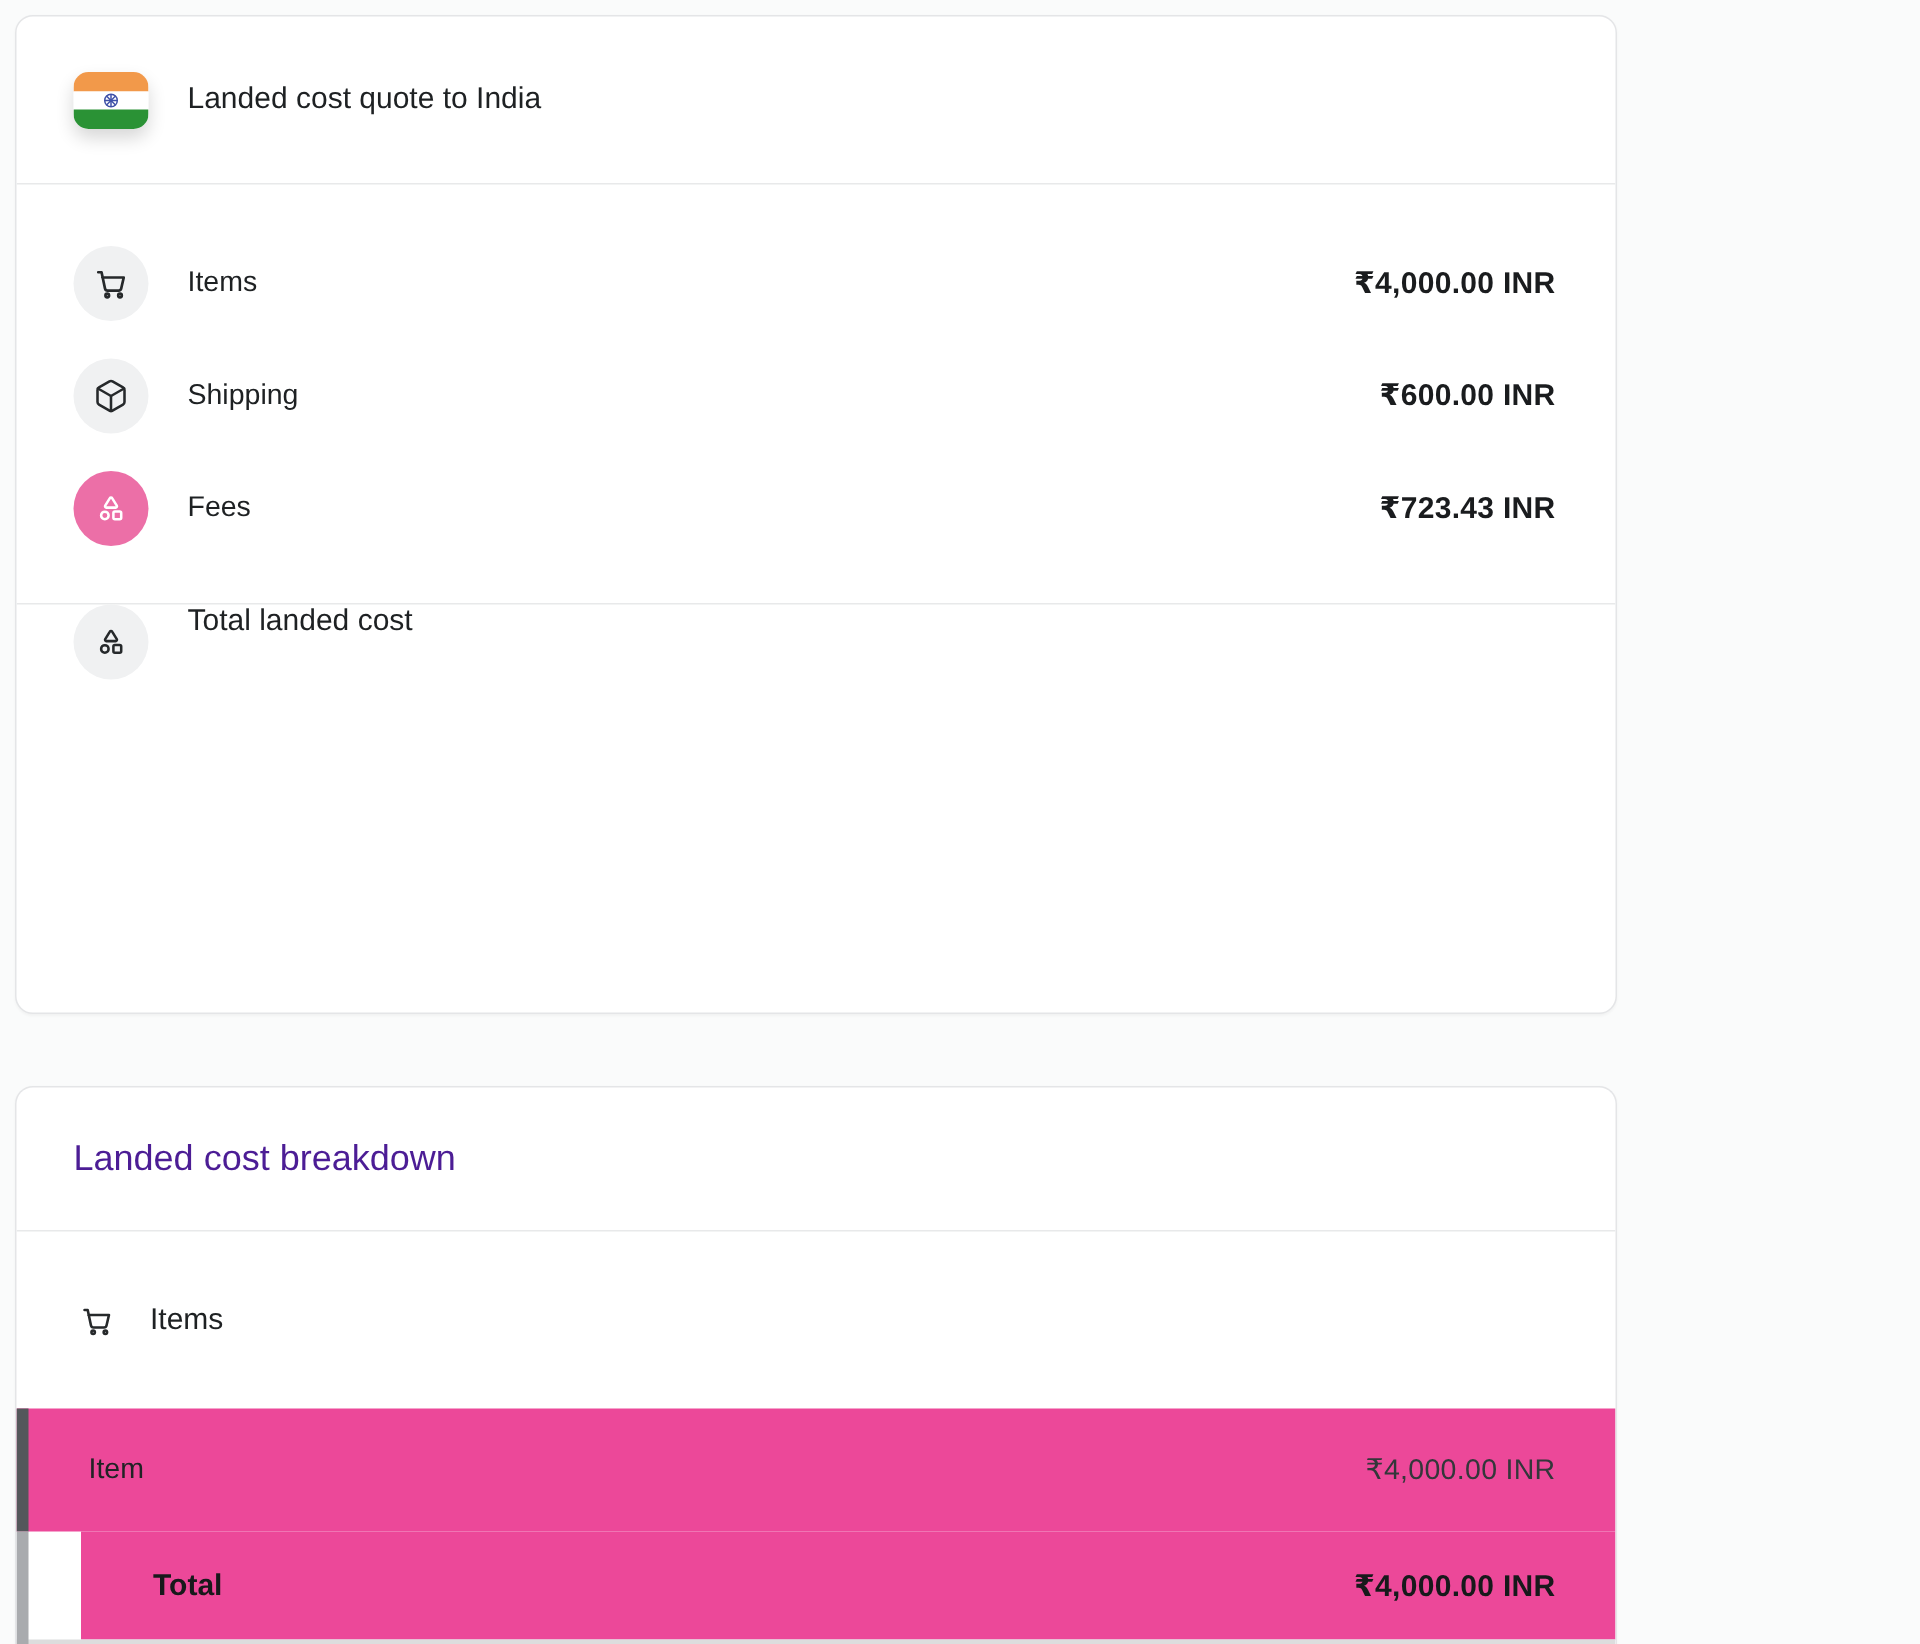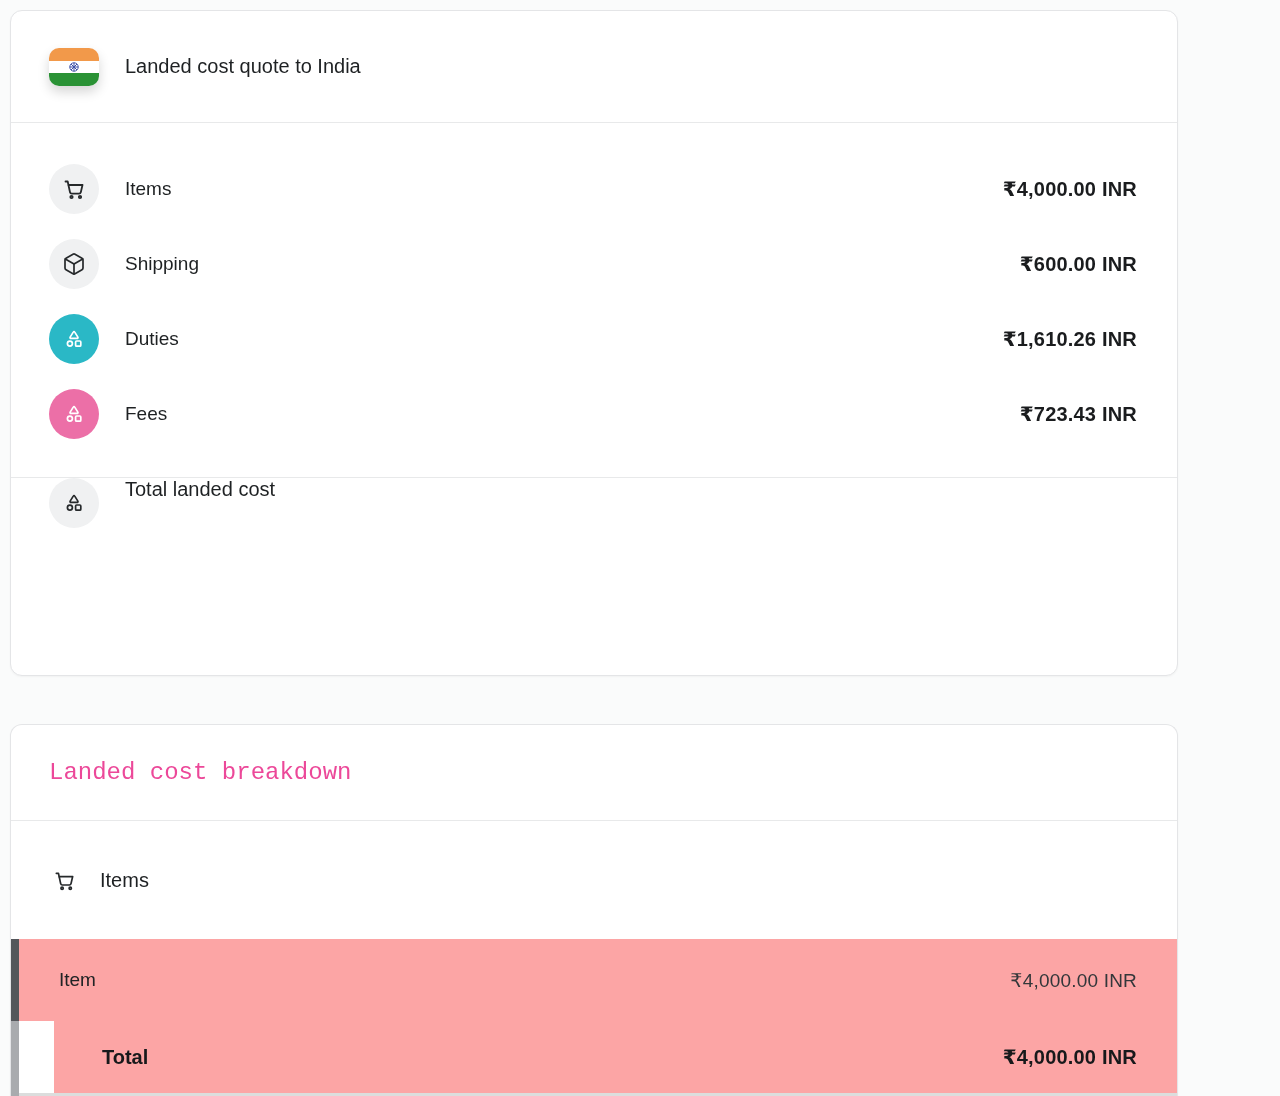--- a/index.html
+++ b/index.html
@@ -6,21 +6,21 @@
   html,body { width:1280px; height:1096px; overflow:hidden; }
   body {
     background:#fafbfb;
     font-family:"Liberation Sans","DejaVu Sans",sans-serif;
     color:#1e2123;
     position:relative;
   }
   .card {
     position:absolute;
     left:10px;
-    width:1168px;
+    width:1068px;
     background:#ffffff;
     border:1px solid #e4e5e7;
     border-radius:12px;
     box-shadow:0 1px 2px rgba(0,0,0,.04);
     overflow:hidden;
   }
   #quote-card { top:10px; height:666px; }
   #breakdown-card { top:724px; height:372px; border-bottom:none; border-radius:12px 12px 0 0; }
 
   .divider { height:1px; background:#e8e9ea; width:100%; }
@@ -54,32 +54,32 @@
     padding:0 40px 0 38px;
   }
   .total-label { font-size:20px; color:#1e2123; }
   .total-value { margin-left:auto; font-size:31px; font-weight:600; color:#1a1c1e; letter-spacing:.2px; }
 
   
   .b-header {
     height:95px; display:flex; align-items:center;
     padding:0 40px 0 38px;
   }
-  .b-title { font-size:24px; font-weight:500; color:#ec4899;font-family:Liberation Mono, monospace; }
+  .b-title { font-size:24px; font-weight:500; color:#4c1d95; }
 
   .b-section {
     height:118px; display:flex; align-items:center;
     padding:0 40px 0 42px;
   }
   .b-section svg { width:23px; height:23px; margin-right:24px; color:#26292b; }
   .b-section-label { font-size:20px; font-weight:500; color:#1e2123; }
 
   .b-table { position:relative; }
   .b-trow {
-    background:#fca5a5;
+    background:#ec4899;
     display:flex; align-items:center;
     padding:0 40px 0 48px;
   }
   .b-trow.first  { height:82px; }
   .b-trow.second { height:72px;margin-left:43px; }
   .t-label { font-size:19px; color:#202325; }
   .t-value { margin-left:auto; font-size:19px; color:#33373a; letter-spacing:.2px; }
   .b-trow.bold .t-label { font-weight:700; font-size:20px; color:#17191b; }
   .b-trow.bold .t-value { font-weight:700; font-size:20px; color:#17191b; }
   .b-bottom-band { height:4px; background:#dcdddd; }
@@ -163,29 +163,20 @@
     <div class="q-row">
       <span class="circle" style="background-color: rgb(240, 241, 242); color: rgb(38, 41, 43);">
         <svg>
             <use href="#sym-package"></use>
           </svg>
       </span>
       <span class="row-label">Shipping</span>
       <span class="row-value">₹600.00 INR</span>
     </div>
 
-    <div class="q-row">
-      <span class="circle" style="background-color: rgb(42, 184, 198); color: rgb(255, 255, 255);">
-        <svg>
-            <use href="#sym-shapes"></use>
-          </svg>
-      </span>
-      <span class="row-label">Duties</span>
-      <span class="row-value">₹1,610.26 INR</span>
-    </div>
 
     <div class="q-row">
       <span class="circle" style="background-color: rgb(236, 111, 167); color: rgb(255, 255, 255);">
         <svg>
             <use href="#sym-shapes"></use>
           </svg>
       </span>
       <span class="row-label">Fees</span>
       <span class="row-value">₹723.43 INR</span>
     </div>

